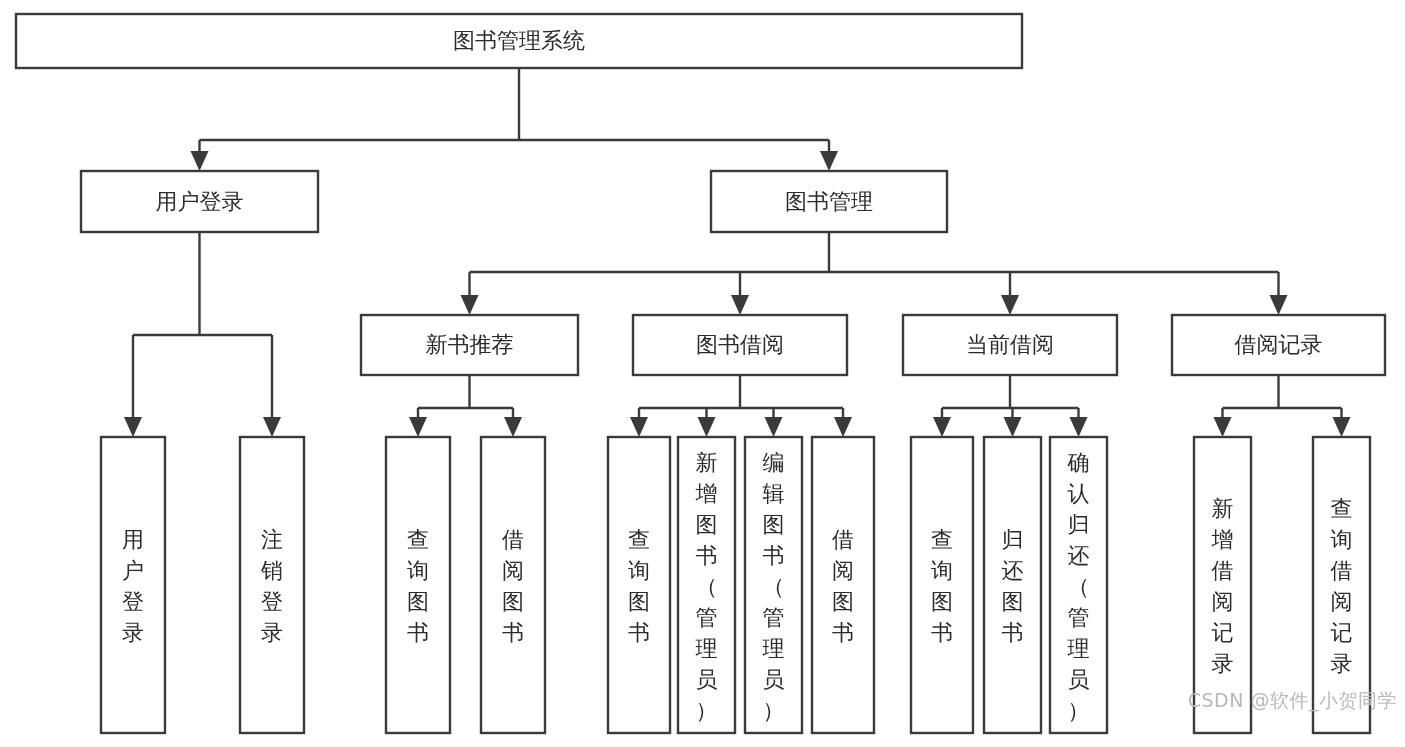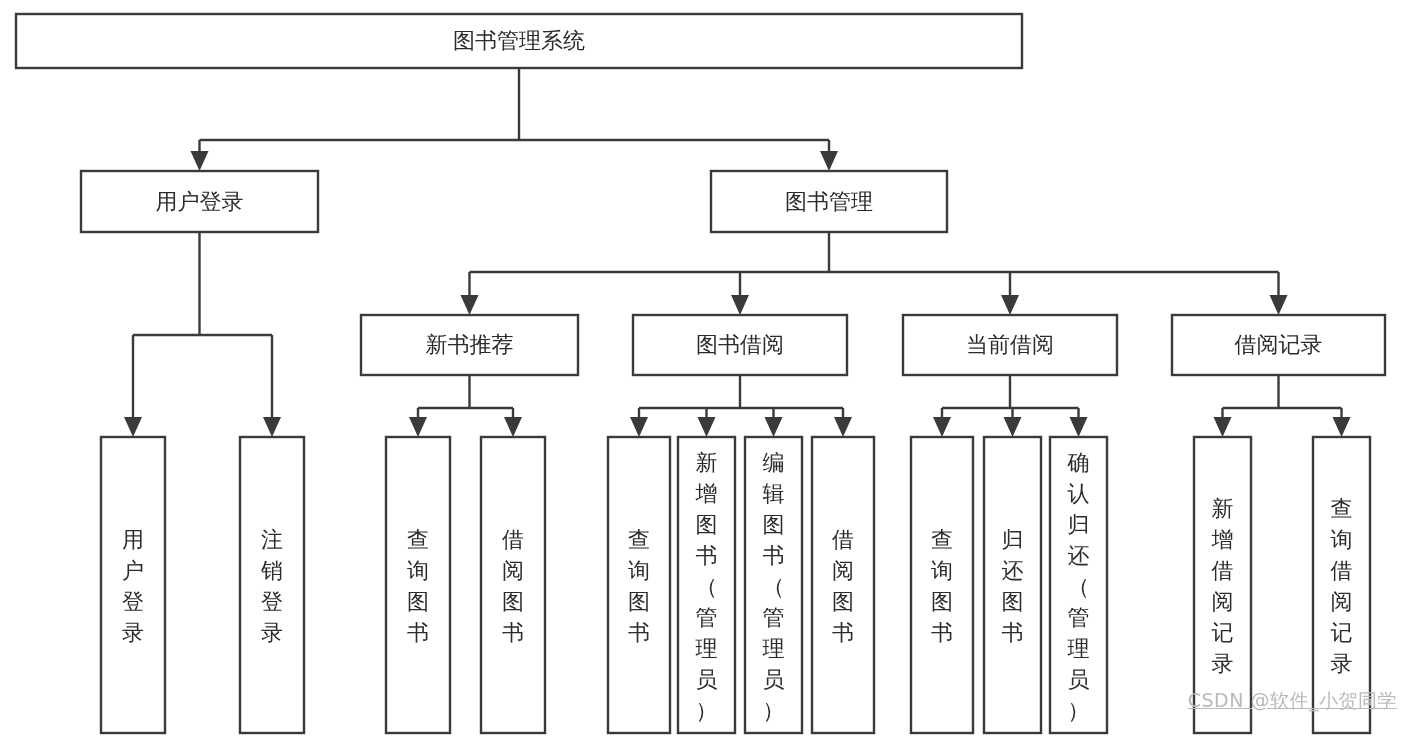--- a/index.html
+++ b/index.html
@@ -58,21 +58,20 @@
   .watermark {
     position: absolute;
     right: 8px;
     bottom: 6px;
     font-family: "DejaVu Sans", "Liberation Sans", sans-serif;
     font-size: 19px;
     color: #b9b9b9;
     white-space: nowrap;
     letter-spacing: 0.5px;
     pointer-events: none;
-    text-decoration: underline;
   }
 </style>
 </head>
 <body>
 
 <div id="diagram-root">
   <svg id="tree-svg" viewBox="0 0 1405 747">
     <g id="edges-layer">
         <g>
           <line x1="519" y1="68" x2="519" y2="140" class="link-line"></line>

